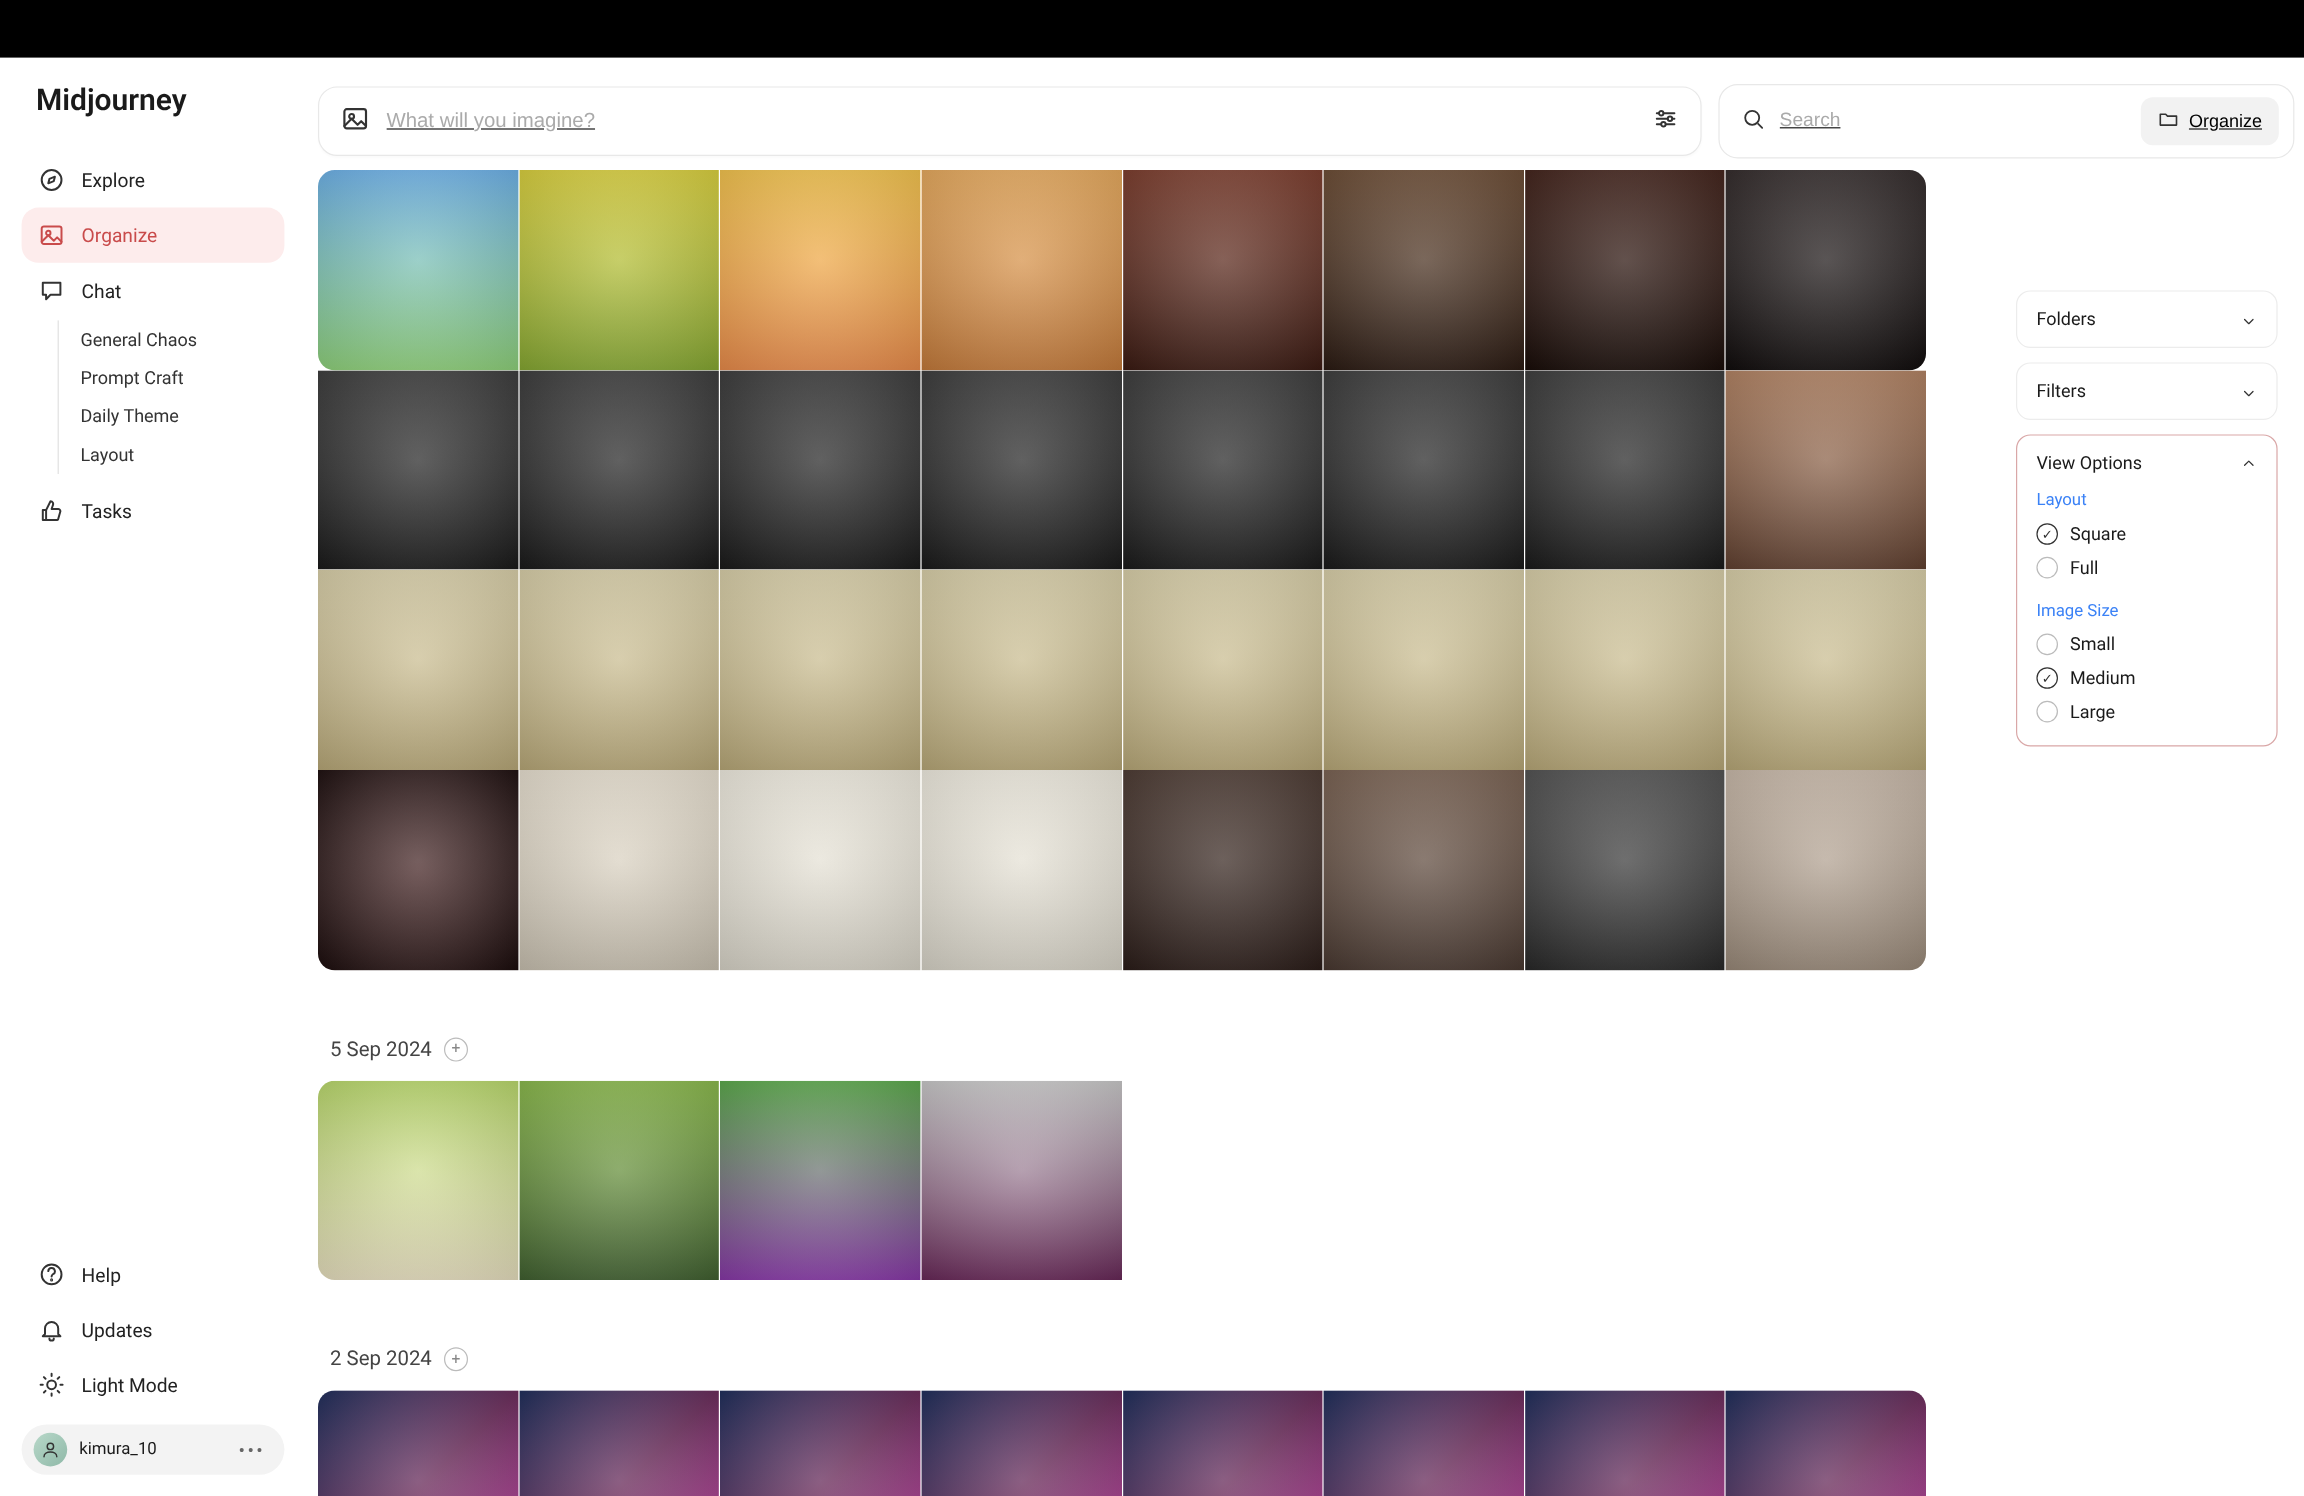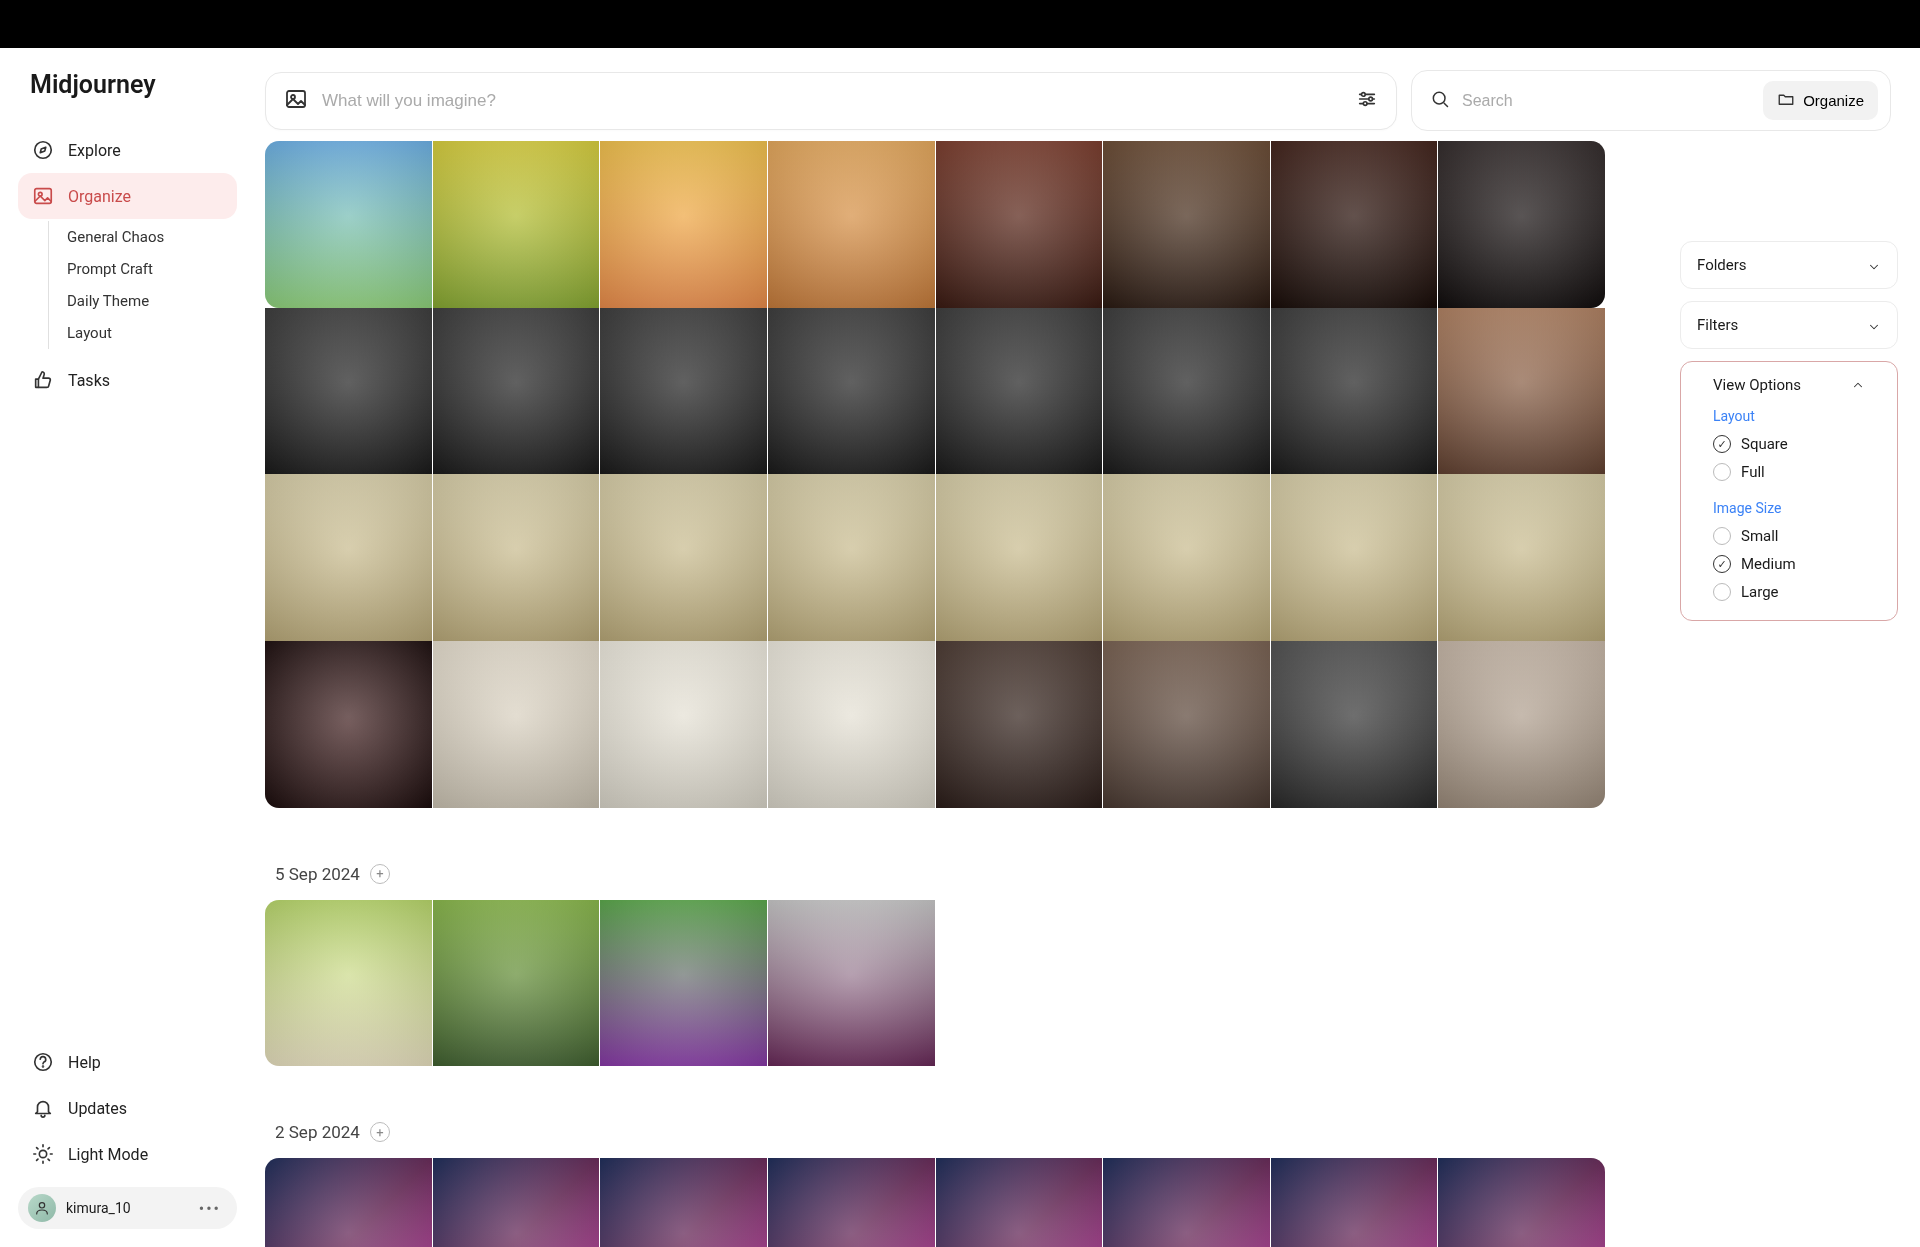--- a/index.html
+++ b/index.html
@@ -14,40 +14,40 @@
 .nav-item.active .icon svg { stroke: #c94b4b; }
 .sub-list { margin-left: 30px; border-left: 1px solid #e0e0e0; padding-left: 18px; margin-top: 2px; margin-bottom: 8px; }
 .sub-item { padding: 7px 0; font-size: 15px; color: #333; cursor: pointer; }
 .sidebar-bottom { margin-top: auto; }
 .user-row { display: flex; align-items: center; gap: 10px; background: #f3f3f3; border-radius: 999px; padding: 7px 10px; margin-top: 10px; }
 .avatar { width: 28px; height: 28px; border-radius: 50%; background: linear-gradient(135deg,#b8d8c9,#8fb9a8); display: inline-flex; align-items: center; justify-content: center; }
 .user-row .name { font-size: 14px; flex: 1; }
 .dots { color: #666; letter-spacing: 2px; padding: 0 6px; }
 
 .main-col { flex: 1; display: flex; flex-direction: column; overflow: hidden; }
-.top-bar { display: flex; gap: 14px; padding: 22px 29px 10px 10px; align-items: center; }
+.top-bar { display: flex; gap: 14px; padding: 22px 8px 10px 10px; align-items: center; text-decoration: underline; }
 .input-box { flex: 1; display: flex; align-items: center; gap: 14px; border: 1px solid #e8e8e8; border-radius: 16px; padding: 14px 18px; background: #fff; box-shadow: 0 1px 2px rgba(0,0,0,0.02); }
 .input-box input { border: none; outline: none; font-size: 17px; flex: 1; background: transparent; color: #222; }
 .input-box input::placeholder { color: #aaa; }
 .search-box { width: 480px; display: flex; align-items: center; gap: 12px; border: 1px solid #e8e8e8; border-radius: 16px; padding: 10px 12px 10px 18px; background: #fff; }
 .search-box input { border: none; outline: none; font-size: 16px; flex: 1; background: transparent; color: #222; }
 .search-box input::placeholder { color: #aaa; }
 .organize-btn { display: flex; align-items: center; gap: 8px; background: #f2f2f2; border-radius: 10px; padding: 9px 14px; font-size: 15px; cursor: pointer; border: none; }
 
 .content-scroll { flex: 1; overflow-y: auto; padding: 0 10px 30px 10px; }
 .grid { display: grid; grid-template-columns: repeat(8, 1fr); gap: 1px; width: 1340px; border-radius: 14px; overflow: hidden; }
 .tile { aspect-ratio: 1/1; background: #bbb; position: relative; overflow: hidden; }
 .tile::after { content: ""; position: absolute; inset: 0; background: radial-gradient(circle at 50% 45%, rgba(255,255,255,0.25), rgba(0,0,0,0.15)); }
 
 .date-row { display: flex; align-items: center; gap: 10px; margin: 56px 0 16px 10px; font-size: 17px; color: #444; }
 .plus-circ { width: 20px; height: 20px; border: 1px solid #bbb; border-radius: 50%; display: inline-flex; align-items: center; justify-content: center; font-size: 13px; color: #888; cursor: pointer; }
 
 .right-panel { width: 240px; padding: 100px 22px 0 0; }
 .panel-box { border: 1px solid #ececec; border-radius: 12px; padding: 14px 16px; margin-bottom: 12px; display: flex; align-items: flex-end; justify-content: space-between; cursor: pointer; font-size: 15px; }
-.panel-open { border: 1px solid #d9a7a7; border-radius: 12px; padding: 14px 32px; margin-bottom: 12px; }
+.panel-open { border: 1px solid #d9a7a7; border-radius: 12px; padding: 14px 16px; margin-bottom: 12px; }
 .panel-open .hdr { display: flex; align-items: center; justify-content: space-between; font-size: 15px; margin-bottom: 14px; cursor: pointer; }
 .group-label { font-size: 14px; color: #3b82f6; margin: 8px 0 6px; }
 .radio-row { display: flex; align-items: center; gap: 10px; padding: 5px 0; font-size: 15px; cursor: pointer; }
 .radio-circ { width: 18px; height: 18px; border: 1.5px solid #bbb; border-radius: 50%; display: inline-flex; align-items: center; justify-content: center; flex-shrink: 0; }
 .radio-circ.sel { border-color: #333; }
 .radio-circ.sel::after { content: "✓"; font-size: 11px; color: #333; }
 
 .chev { width: 14px; height: 14px; }
 svg { stroke: #333; stroke-width: 1.8; fill: none; stroke-linecap: round; stroke-linejoin: round; }
 
@@ -106,20 +106,28 @@
       <span class="icon">
         <svg viewBox="0 0 24 24">
             <rect x="3" y="4" width="18" height="16" rx="2"></rect>
             <circle cx="9" cy="10" r="2"></circle>
             <path d="M3 18 L9 12 L14 17 L17 14 L21 18"></path>
           </svg>
       </span>
       <span>Organize</span>
     </div>
 
+    <div class="nav-item">
+      <span class="icon">
+        <svg viewBox="0 0 24 24">
+            <path d="M4 5 h16 v11 h-9 l-4 4 v-4 h-3 z"></path>
+          </svg>
+      </span>
+      <span>Chat</span>
+    </div>
 
     <div class="sub-list">
       <div class="sub-item">General Chaos</div>
       <div class="sub-item">Prompt Craft</div>
       <div class="sub-item">Daily Theme</div>
       <div class="sub-item">Layout</div>
     </div>
 
     <div class="nav-item">
       <span class="icon">

